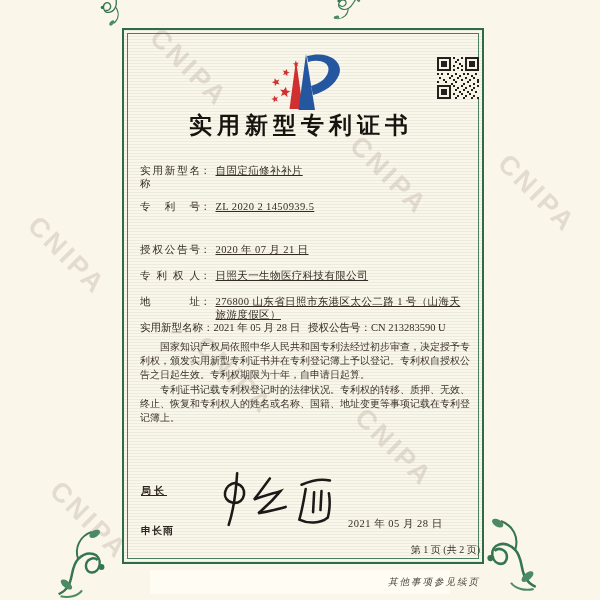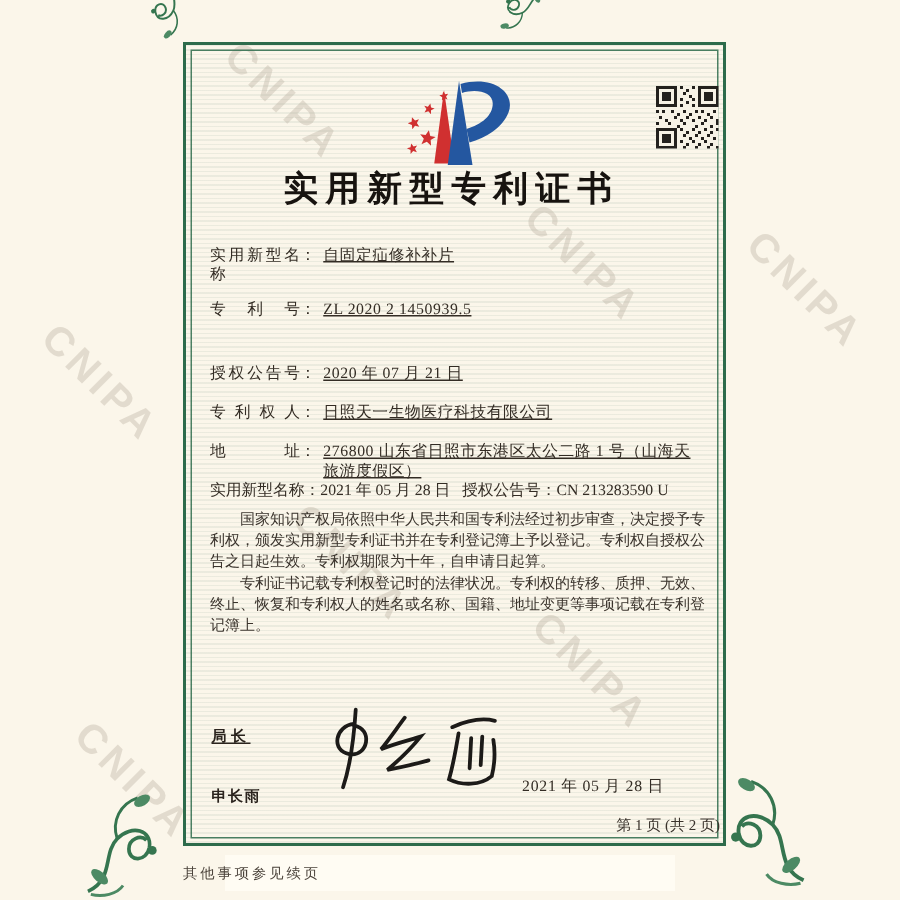--- a/index.html
+++ b/index.html
@@ -32,22 +32,22 @@
   .body-text{position:absolute;left:140px;top:340px;width:330px;font-size:10px;line-height:13.8px;
              text-align:justify;color:#3a332c;}
   .body-text p{margin:0 0 2px 0;text-indent:2em;}
   
   .director-title{position:absolute;left:141px;top:484px;font-size:10px;font-weight:bold;letter-spacing:3px;color:#2b241e;text-decoration:underline;}
   .director-name{position:absolute;left:141px;top:524px;font-size:10px;font-weight:bold;letter-spacing:1px;color:#2b241e;}
   .signature{position:absolute;left:203px;top:470px;width:140px;height:58px;}
   .issue-date{position:absolute;left:348px;top:517px;width:130px;font-size:10.5px;letter-spacing:0.5px;color:#332c24;}
   .page-info{position:absolute;left:122px;top:543px;width:358px;text-align:right;font-size:10px;color:#3a332c;}
   .footer-strip{position:absolute;left:150px;top:570px;width:300px;height:24px;background:rgba(255,253,244,0.9);}
-  .footer-note{position:absolute;left:122px;top:576px;width:358px;text-align:left;font-size:9.5px;
-               letter-spacing:2px;color:#4a423a;}
+  .footer-note{position:absolute;left:122px;top:576px;width:358px;text-align:right;font-size:9.5px;
+               letter-spacing:2px;color:#4a423a;font-style:italic;}
   .orn{position:absolute;}
 </style>
 </head>
 <body>
 
 <div class="page">
 
   <svg width="0" height="0" style="position:absolute" aria-hidden="true">
     <defs>
       <g id="flourish">

